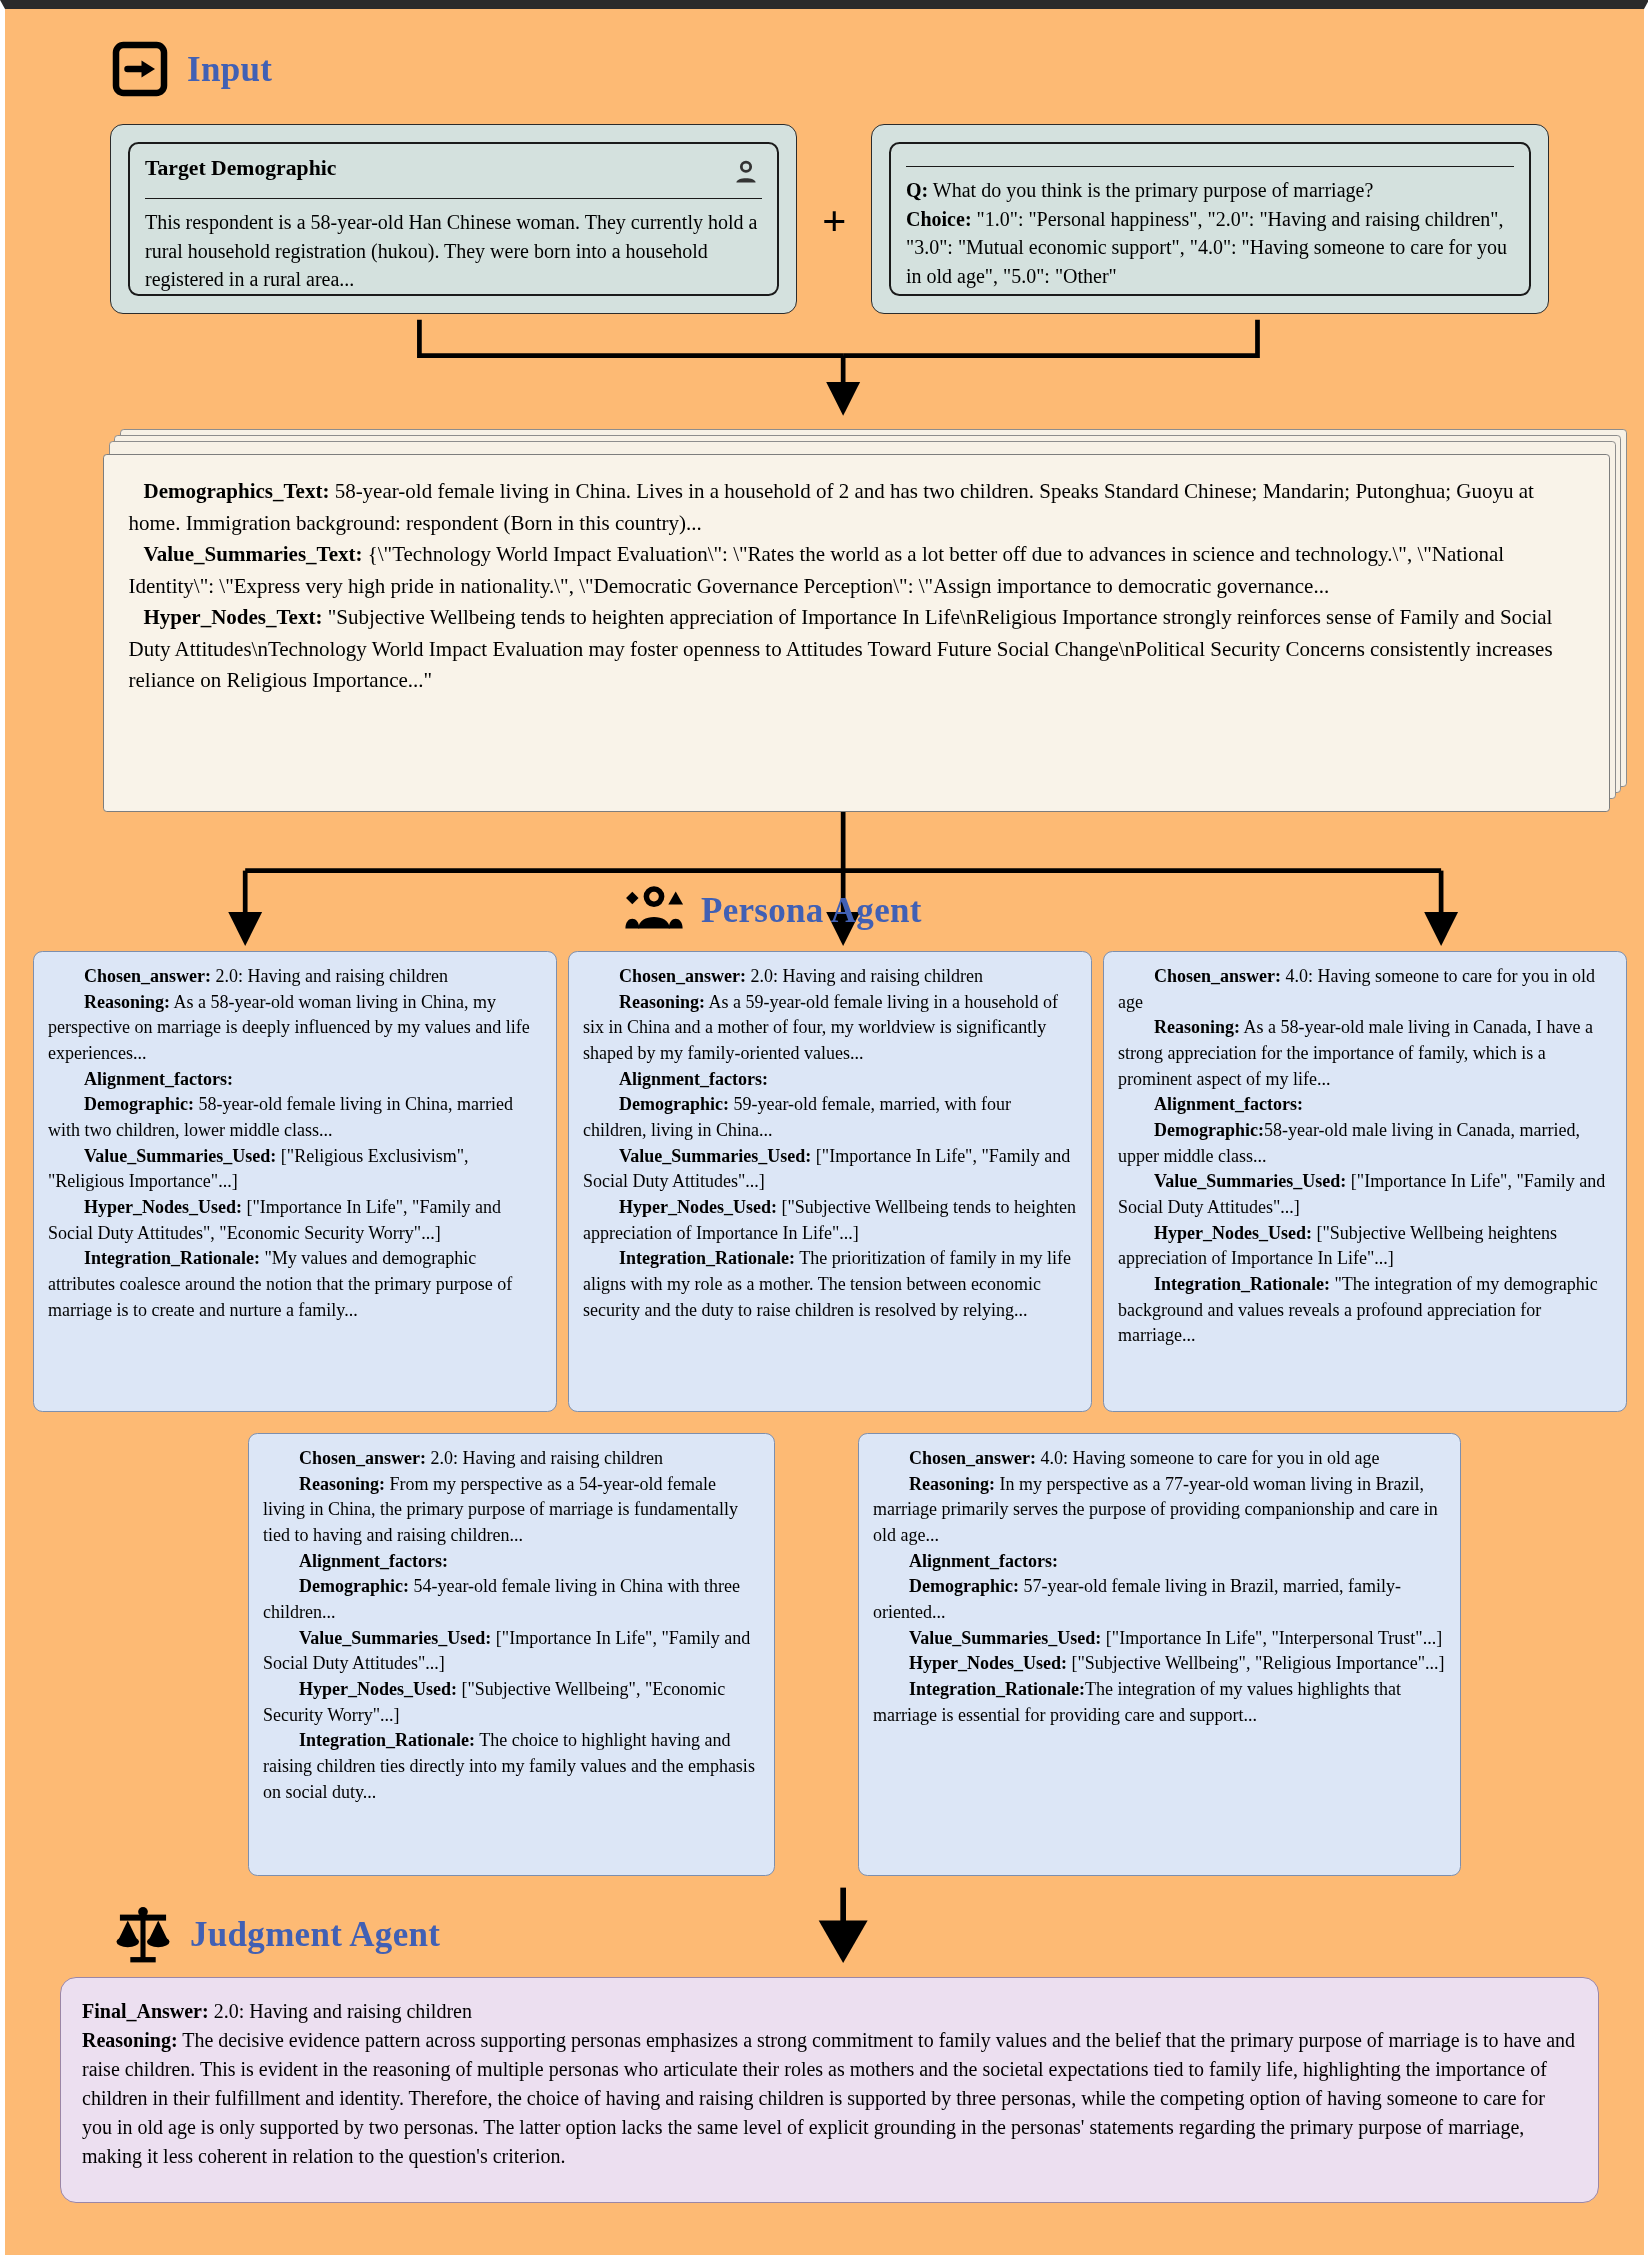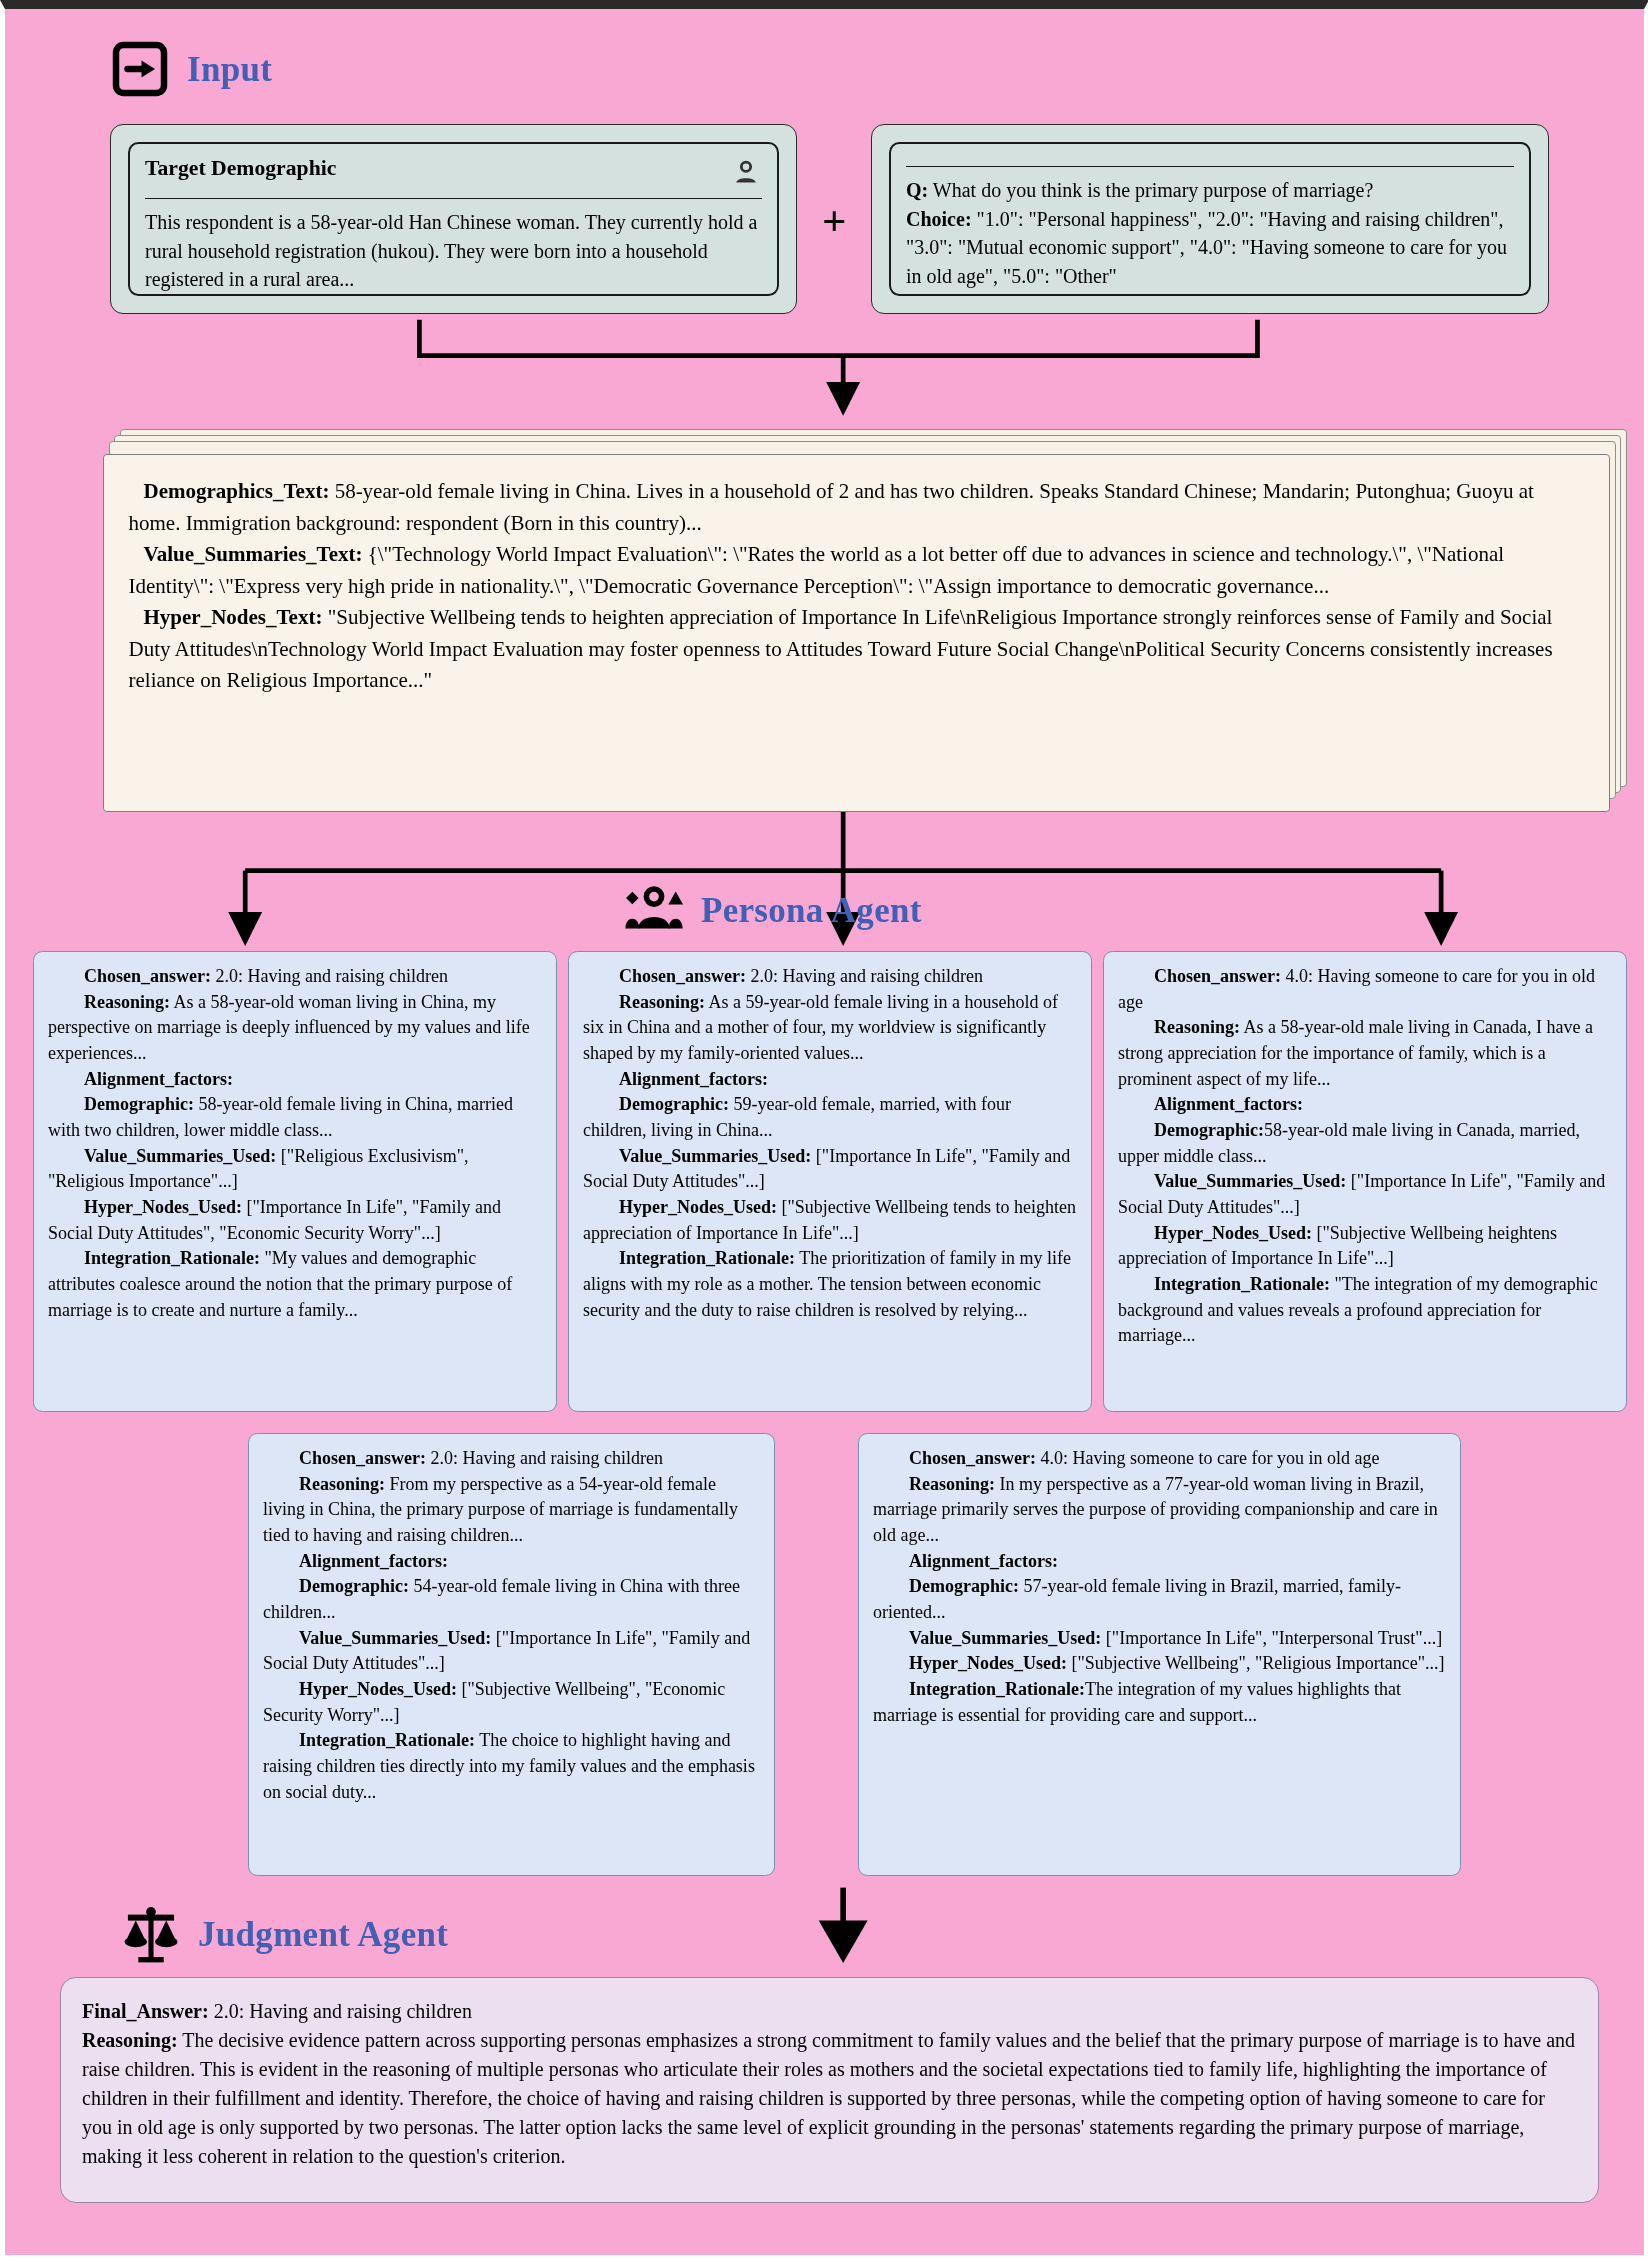--- a/index.html
+++ b/index.html
@@ -11,21 +11,21 @@
     color:#000;
   }
   .page {
     position:relative;
     width:1649px; height:2260px;
     background:#f1f3f8;
     border:5.6px solid #ffffff;
     border-top:9.4px solid #2a2a2a;
     overflow:hidden;
   }
-  .inner { position:absolute; inset:0; background:#f9a8d4; }
+  .inner { position:absolute; inset:0; background:#fdba74; }
 
   
   .sec-head { position:absolute; display:flex; align-items:center; gap:17px; }
   .sec-head .ico { width:60px; height:60px; flex:0 0 60px; display:block; }
   .sec-title {
     font-size:35px; font-weight:bold; color:#4160b4;
     letter-spacing:0.3px; line-height:1;
   }
 
   
@@ -220,21 +220,21 @@
   <div class="pcard" style="left:853px; top:1424px; width:603px; height:443px;">
     <b>Chosen_answer:</b><span> 4.0: Having someone to care for you in old age</span><br>
     <b>Reasoning:</b><span> In my perspective as a 77-year-old woman living in Brazil, marriage primarily serves the purpose of providing companionship and care in old age...</span><br>
     <b>Alignment_factors:</b><br>
     <b>Demographic:</b><span> 57-year-old female living in Brazil, married, family-oriented...</span><br>
     <b>Value_Summaries_Used:</b><span> ["Importance In Life", "Interpersonal Trust"...]</span><br>
     <b>Hyper_Nodes_Used:</b><span> ["Subjective Wellbeing", "Religious Importance"...]</span><br>
     <b>Integration_Rationale:</b><span>The integration of my values highlights that marriage is essential for providing care and support...</span>
   </div>
 
-  <div class="sec-head" style="left:116px; top:1895px;">
+  <div class="sec-head" style="left:108px; top:1895px;">
     <svg class="ico" viewBox="0 0 26 26">
       <rect x="3" y="4.6" width="20" height="2.6" fill="#000"></rect>
       <circle cx="13" cy="3.4" r="2.1" fill="#000"></circle>
       <rect x="11.9" y="5.6" width="2.2" height="19" fill="#000"></rect>
       <rect x="7.5" y="23.0" width="11" height="2.3" fill="#000"></rect>
       <polygon points="6.4,7.2 10.8,16.2 2.0,16.2" fill="#000"></polygon>
       <polygon points="19.6,7.2 24.0,16.2 15.2,16.2" fill="#000"></polygon>
       <ellipse cx="6.4" cy="16.4" rx="4.9" ry="2.3" fill="#000"></ellipse>
       <ellipse cx="19.6" cy="16.4" rx="4.9" ry="2.3" fill="#000"></ellipse>
     </svg>

